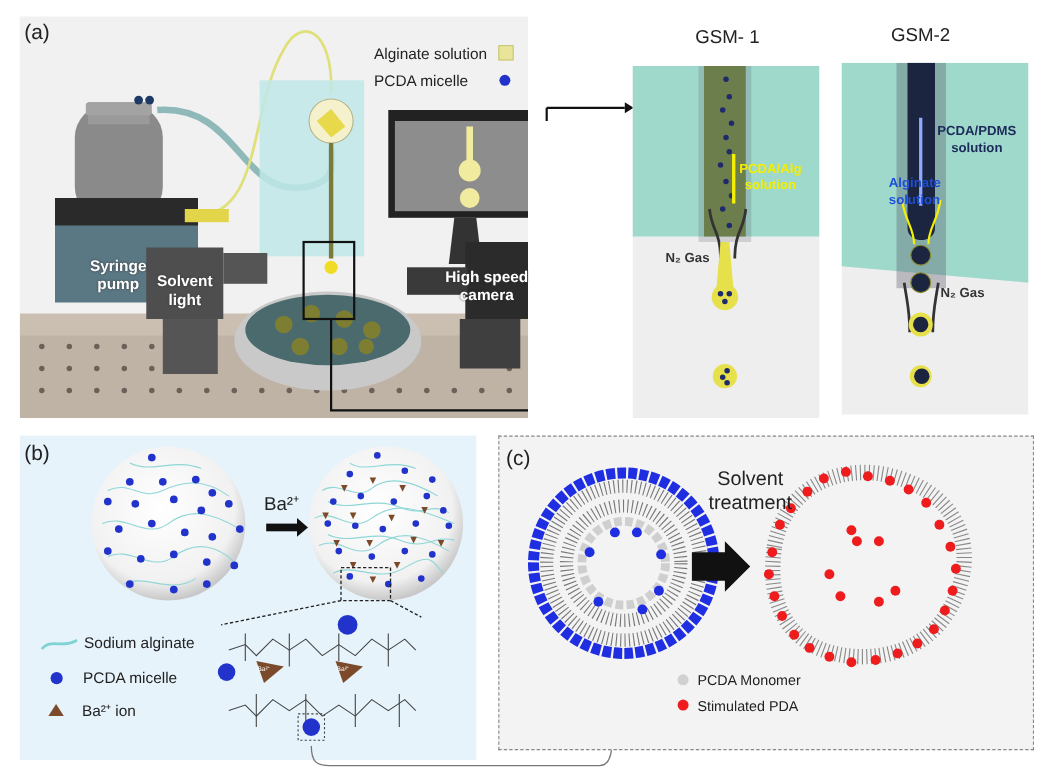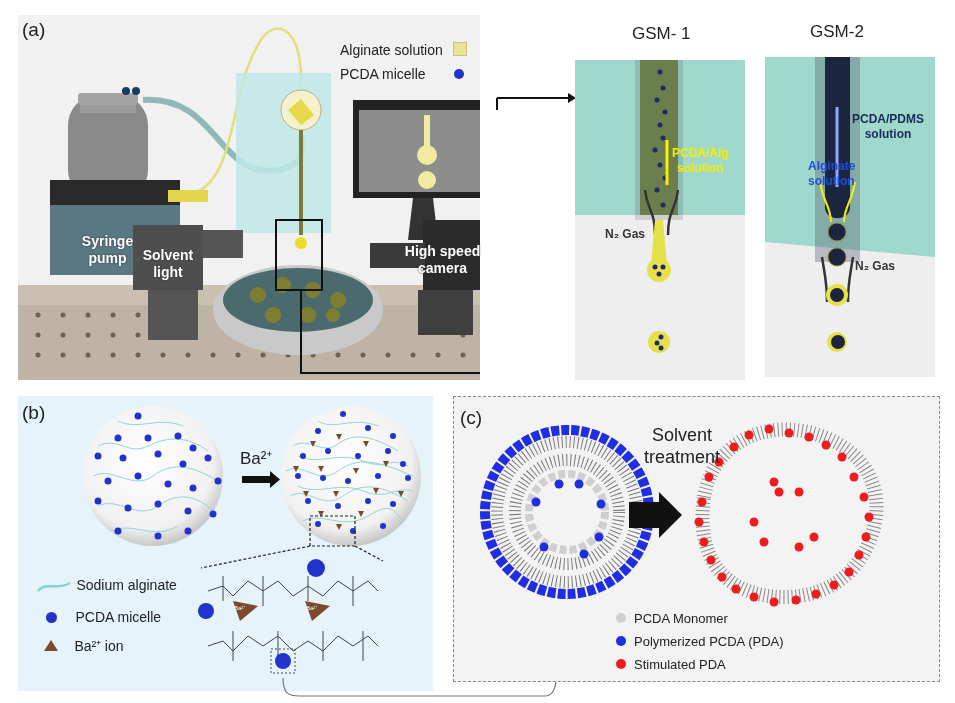--- a/index.html
+++ b/index.html
@@ -411,16 +411,15 @@
       </g>
     </g>
   </svg>
   <div class="abs plabel" style="left:6px;top:10px;">(c)</div>
   <div class="abs" style="left:190px;top:27px;font-size:18px;text-align:center;line-height:22px;">
     <div>Solvent</div>
     <div>treatment</div>
   </div>
   <div class="abs" style="left:162px;top:210px;font-size:13px;line-height:23px;">
     <div><span style="display:inline-block;width:10px;height:10px;border-radius:50%;background:#d0d0d0;margin-right:8px;"></span><span>PCDA Monomer</span></div>
-    <div><span style="display:inline-block;width:10px;height:10px;border-radius:50%;background:#1f2ee0;margin-right:8px;"></span><span>Polymerized PCDA (PDA)</span></div>
     <div><span style="display:inline-block;width:10px;height:10px;border-radius:50%;background:#ee1c1c;margin-right:8px;"></span><span>Stimulated PDA</span></div>
   </div>
 </div>
 
 </body></html>

